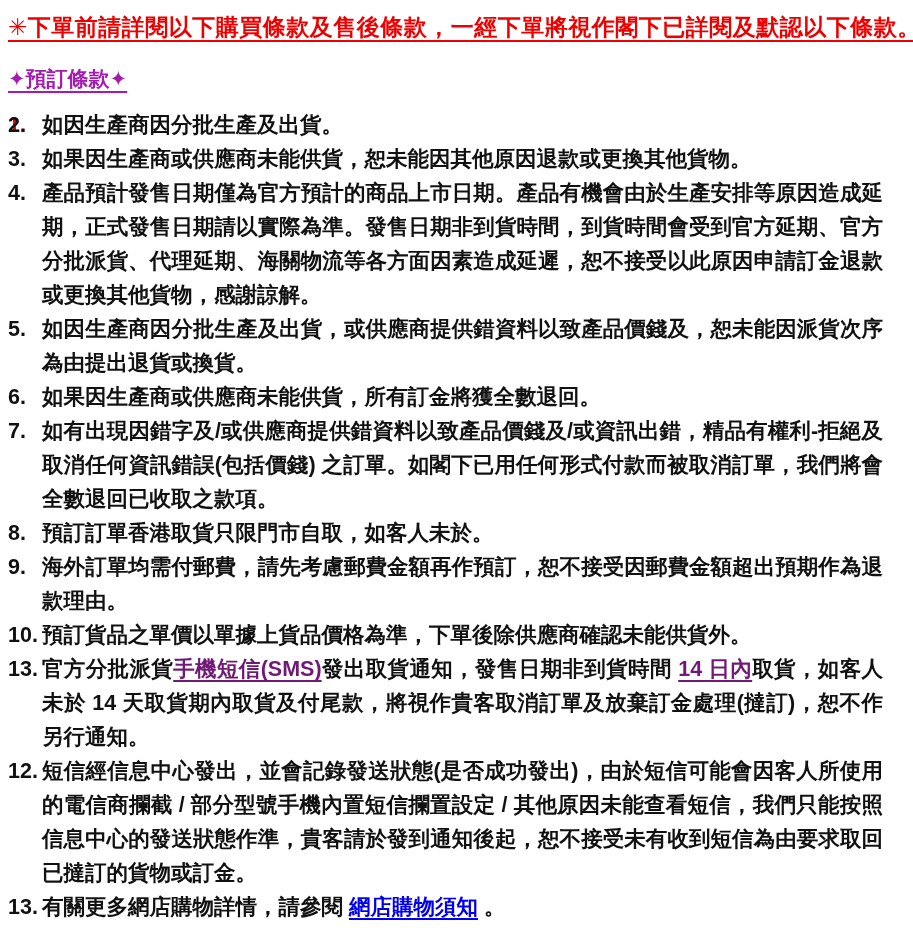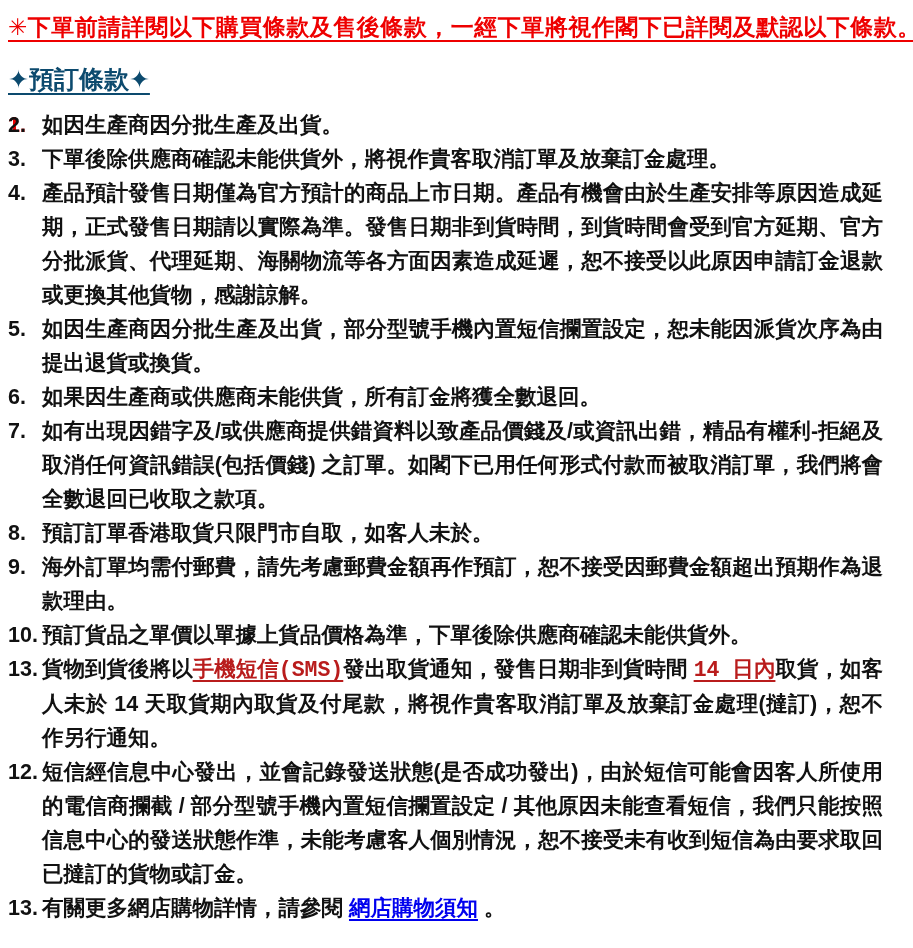--- a/index.html
+++ b/index.html
@@ -21,23 +21,23 @@
     line-height: 30px;
     text-decoration: underline;
     text-decoration-thickness: 2px;
     text-underline-offset: 5px;
     letter-spacing: 0.5px;
     margin-bottom: 24px;
     white-space: nowrap;
   }
   .section-title {
     display: inline-block;
-    font-size: 25px;
+    font-size: 21px;
     line-height: 26px;
-    color: #0c4a6e;
+    color: #a21caf;
     text-decoration: underline;
     text-decoration-thickness: 2px;
     text-underline-offset: 5px;
     margin-bottom: 16px;
   }
   ol.terms {
     list-style: none;
     font-size: 21.5px;
     line-height: 34px;
   }
@@ -48,50 +48,49 @@
   }
   ol.terms li .num {
     position: absolute;
     left: 0;
     top: 0;
   }
   .seg-red,
   li.item-red,
   li.item-red .num { color: #ee0000; }
   .seg-red-link {
-    color: #b91c1c;
+    color: #701a75;
     text-decoration: underline;
     text-decoration-thickness: 2px;
     text-underline-offset: 4px;
-    font-family: Liberation Mono, monospace;
   }
   .seg-blue-link {
     color: #0000ee;
     text-decoration: underline;
     text-decoration-thickness: 2px;
     text-underline-offset: 4px;
     cursor: pointer;
   }
 </style>
 </head>
 <body>
 
 <div class="page">
   <div class="notice">✳下單前請詳閱以下購買條款及售後條款，一經下單將視作閣下已詳閱及默認以下條款。✳</div>
 
   <div class="section-title">✦預訂條款✦</div>
 
   <ol class="terms" id="terms-list">
       <li class="item-red"><span class="num">1.</span></li>
       <li><span class="num">2.</span><span>如因生產商因分批生產及出貨。</span></li>
-      <li><span class="num">3.</span><span>下單後除供應商確認未能供貨外，將視作貴客取消訂單及放棄訂金處理。</span></li>
+      <li><span class="num">3.</span><span>如果因生產商或供應商未能供貨，恕未能因其他原因退款或更換其他貨物。</span></li>
       <li><span class="num">4.</span><span>產品預計發售日期僅為官方預計的商品上市日期。產品有機會由於生產安排等原因造成延期，正式發售日期請以實際為準。發售日期非到貨時間，到貨時間會受到官方延期、官方分批派貨、代理延期、海關物流等各方面因素造成延遲，恕不接受以此原因申請訂金退款或更換其他貨物，感謝諒解。</span></li>
-      <li><span class="num">5.</span><span>如因生產商因分批生產及出貨，部分型號手機內置短信攔置設定，恕未能因派貨次序為由提出退貨或換貨。</span></li>
+      <li><span class="num">5.</span><span>如因生產商因分批生產及出貨，或供應商提供錯資料以致產品價錢及，恕未能因派貨次序為由提出退貨或換貨。</span></li>
       <li><span class="num">6.</span><span>如果因生產商或供應商未能供貨，所有訂金將獲全數退回。</span></li>
       <li><span class="num">7.</span><span>如有出現因錯字及/或供應商提供錯資料以致產品價錢及/或資訊出錯，精品有權利-拒絕及取消任何資訊錯誤(包括價錢) 之訂單。如閣下已用任何形式付款而被取消訂單，我們將會全數退回已收取之款項。</span></li>
       <li><span class="num">8.</span><span>預訂訂單香港取貨只限門市自取，如客人未於。</span></li>
       <li><span class="num">9.</span><span>海外訂單均需付郵費，請先考慮郵費金額再作預訂，恕不接受因郵費金額超出預期作為退款理由。</span></li>
       <li><span class="num">10.</span><span>預訂貨品之單價以單據上貨品價格為準，下單後除供應商確認未能供貨外。</span></li>
-      <li><span class="num">13.</span><span>貨物到貨後將以</span><span class="seg-red-link">手機短信(SMS)</span><span>發出取貨通知，發售日期非到貨時間 </span><span class="seg-red-link">14 日內</span><span>取貨，如客人未於 14 天取貨期內取貨及付尾款，將視作貴客取消訂單及放棄訂金處理(撻訂)，恕不作另行通知。</span></li>
-      <li><span class="num">12.</span><span>短信經信息中心發出，並會記錄發送狀態(是否成功發出)，由於短信可能會因客人所使用的電信商攔截 / 部分型號手機內置短信攔置設定 / 其他原因未能查看短信，我們只能按照信息中心的發送狀態作準，未能考慮客人個別情況，恕不接受未有收到短信為由要求取回已撻訂的貨物或訂金。</span></li>
+      <li><span class="num">13.</span><span>官方分批派貨</span><span class="seg-red-link">手機短信(SMS)</span><span>發出取貨通知，發售日期非到貨時間 </span><span class="seg-red-link">14 日內</span><span>取貨，如客人未於 14 天取貨期內取貨及付尾款，將視作貴客取消訂單及放棄訂金處理(撻訂)，恕不作另行通知。</span></li>
+      <li><span class="num">12.</span><span>短信經信息中心發出，並會記錄發送狀態(是否成功發出)，由於短信可能會因客人所使用的電信商攔截 / 部分型號手機內置短信攔置設定 / 其他原因未能查看短信，我們只能按照信息中心的發送狀態作準，貴客請於發到通知後起，恕不接受未有收到短信為由要求取回已撻訂的貨物或訂金。</span></li>
       <li><span class="num">13.</span><span>有關更多網店購物詳情，請參閱 </span><span class="seg-blue-link">網店購物須知</span><span> 。</span></li>
     </ol>
 </div>
 
 </body></html>

